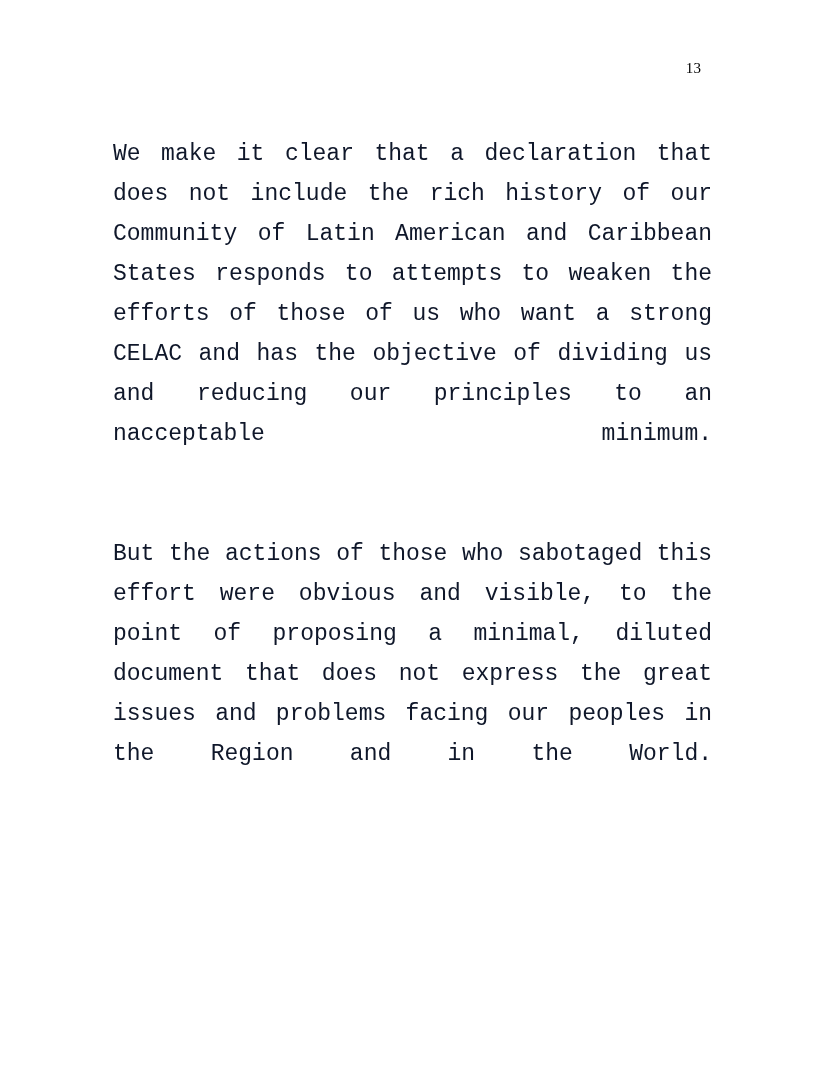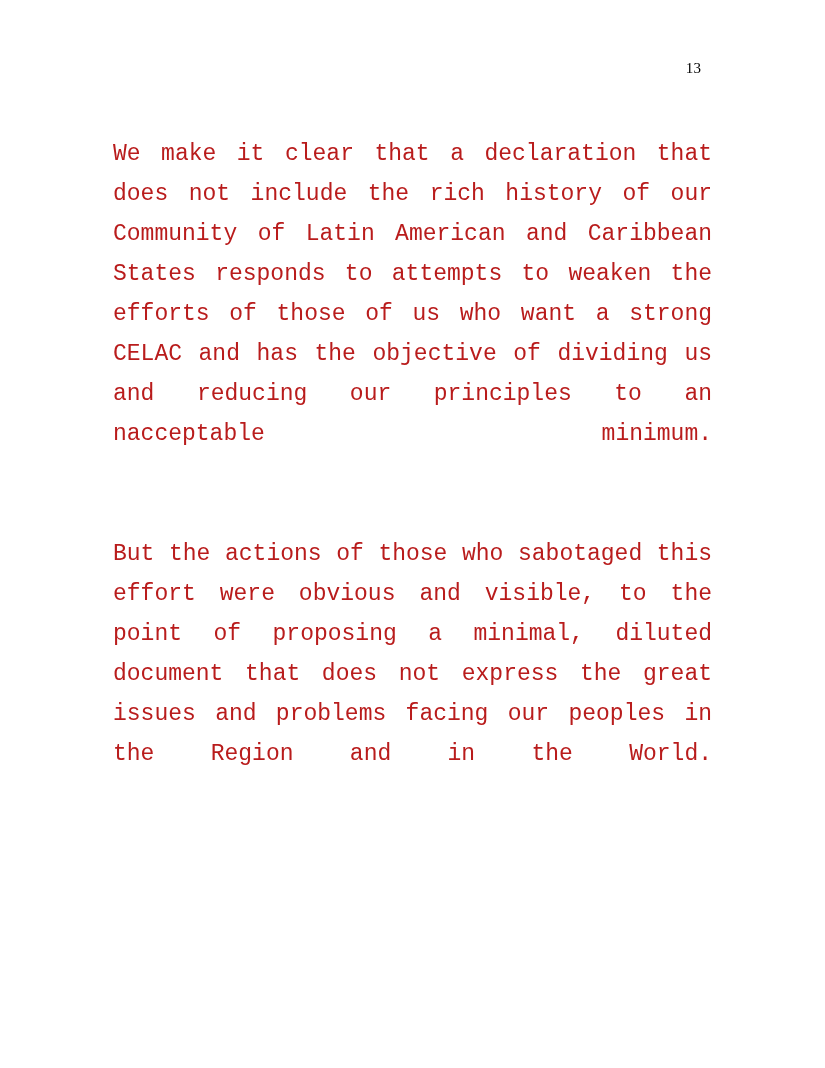--- a/index.html
+++ b/index.html
@@ -47,21 +47,21 @@
     top: 134px;
     left: 113px;
     width: 599px;
   }
 
   .para {
     margin: 0 0 40px 0;
     font-family: "Liberation Mono", "DejaVu Sans Mono", monospace;
     font-size: 23px;
     line-height: 40px;
-    color: #b91c1c;
+    color: #0f172a;
     text-align: justify;
     text-justify: inter-word;
     -webkit-hyphens: none;
     hyphens: none;
     white-space: normal;
     word-spacing: 0px;
   }
   .para:last-child {
     margin-bottom: 0;
   }

